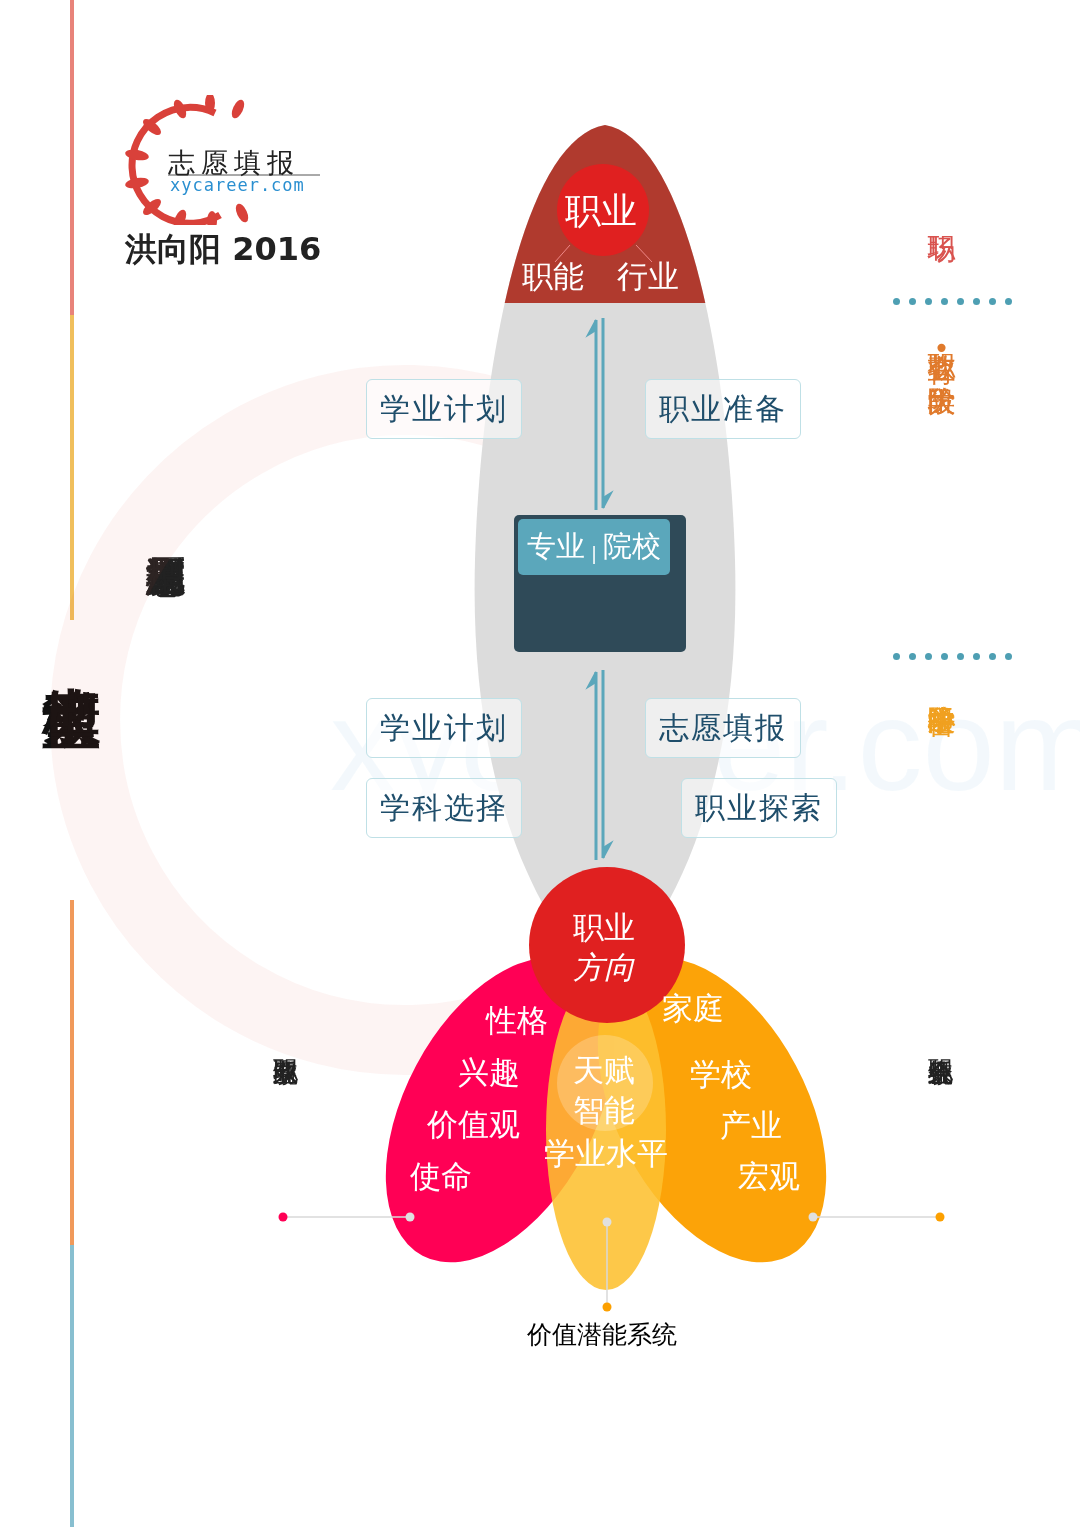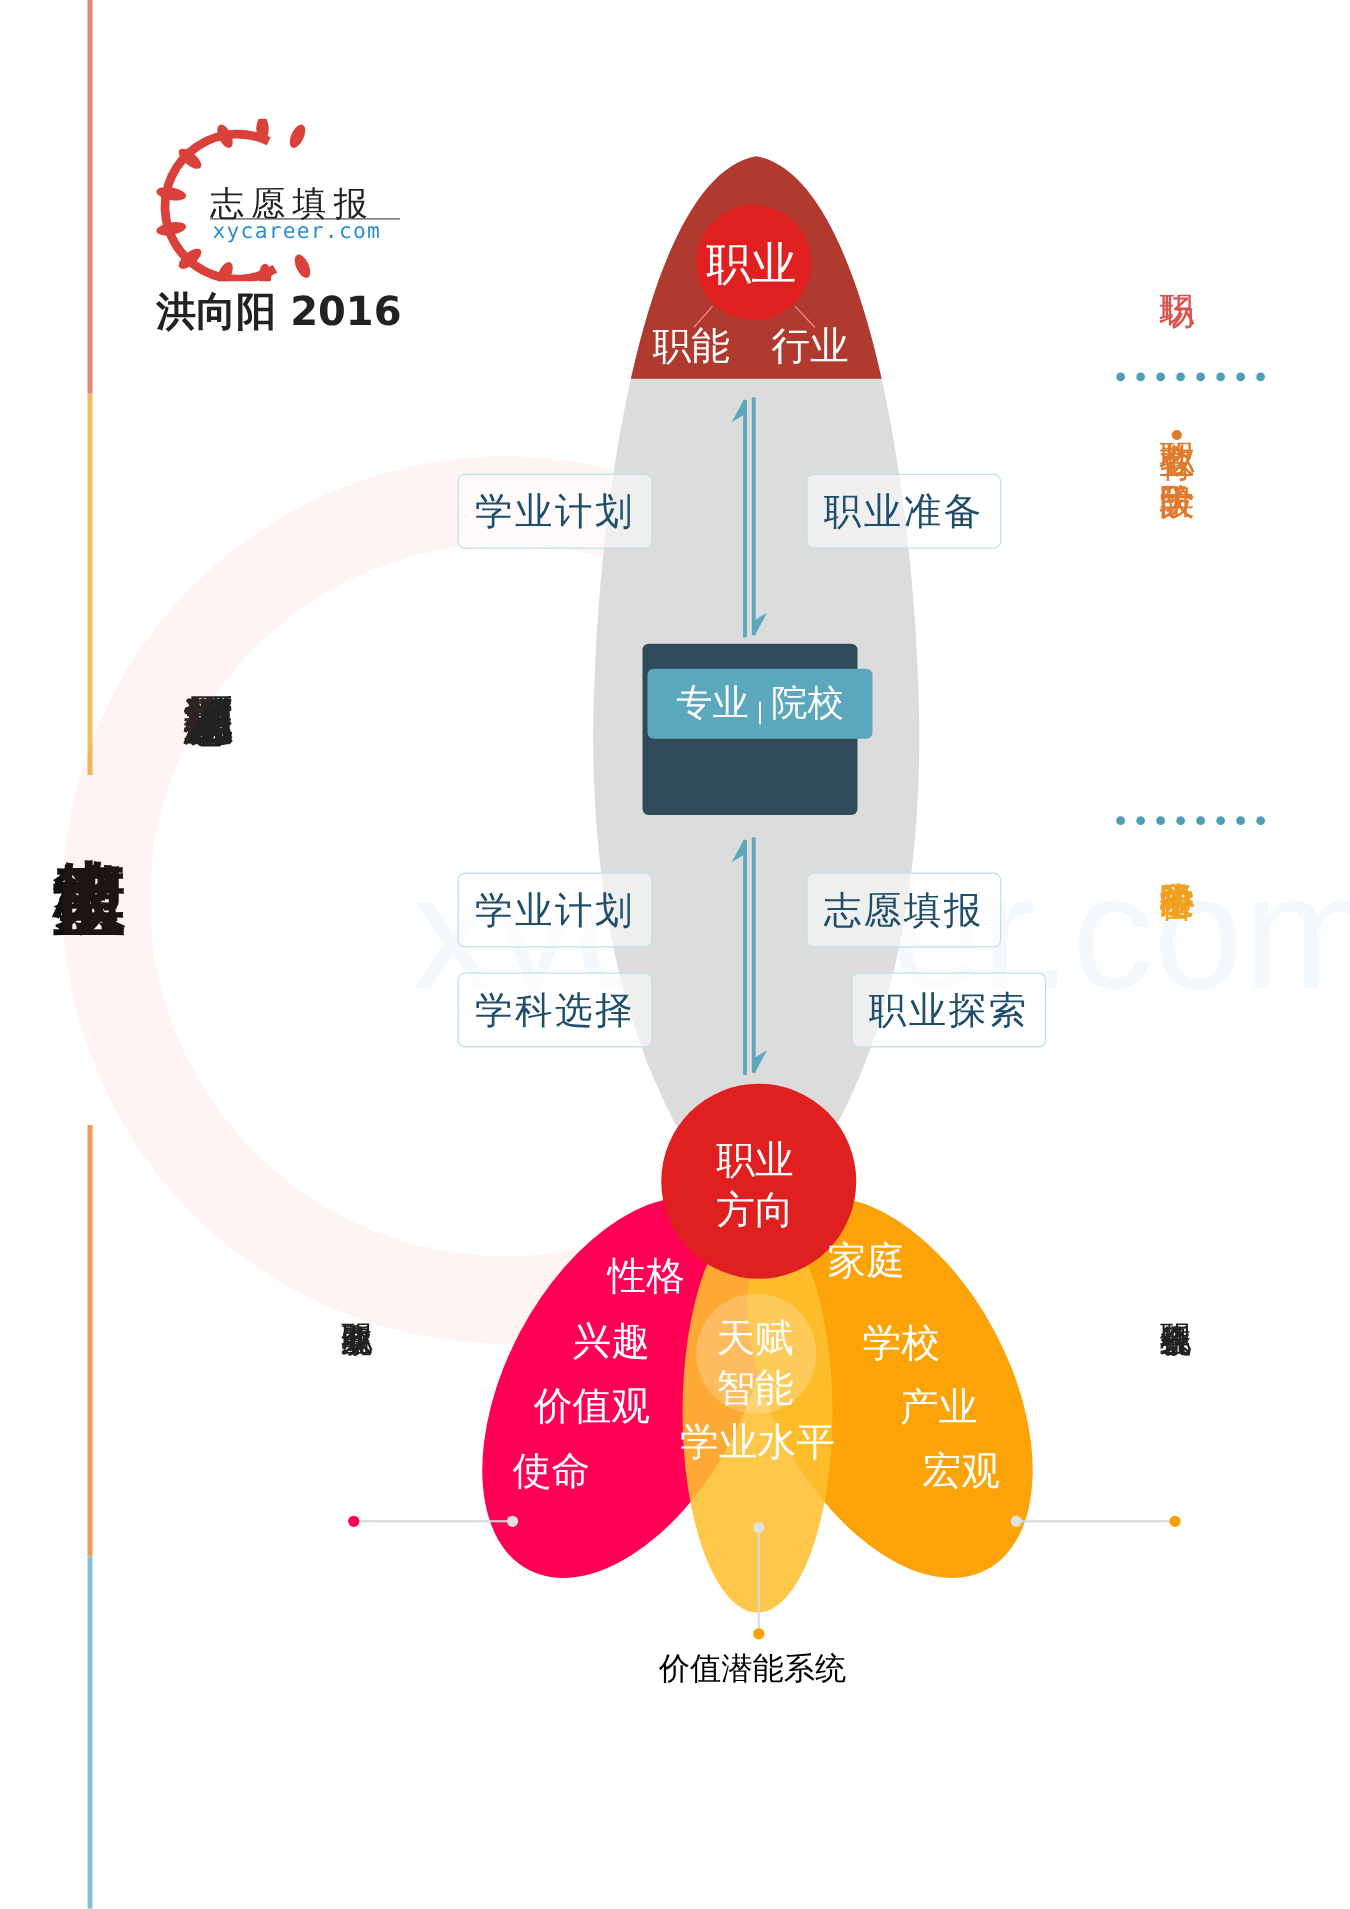--- a/index.html
+++ b/index.html
@@ -99,34 +99,34 @@
 </svg>
 
 <div class="abs" style="left:565px;top:187px;font-size:36px;color:#fff;">职业</div>
 <div class="abs" style="left:522px;top:256px;font-size:31px;color:#fff;">职能</div>
 <div class="abs" style="left:617px;top:256px;font-size:31px;color:#fff;">行业</div>
 
 <div class="box" style="left:366px;top:379px;">学业计划</div>
 <div class="box" style="left:645px;top:379px;">职业准备</div>
 
 <div class="abs" style="left:514px;top:515px;width:172px;height:137px;background:#2f4a58;border-radius:5px;">
-  <div class="abs" style="left:4px;top:4px;width:180px;height:56px;background:#5ba7bb;border-radius:5px;display:flex;align-items:center;justify-content:center;color:#fff;font-size:29px;margin-top:16px;">
+  <div class="abs" style="left:4px;top:4px;width:152px;height:56px;background:#5ba7bb;border-radius:5px;display:flex;align-items:center;justify-content:center;color:#fff;font-size:29px;">
     <span>专业</span>
     <span style="font-size:18px;margin:0 6px;position:relative;top:6px;">|</span>
     <span>院校</span>
   </div>
 </div>
 
 <div class="box" style="left:366px;top:698px;">学业计划</div>
 <div class="box" style="left:645px;top:698px;">志愿填报</div>
 <div class="box" style="left:366px;top:778px;">学科选择</div>
 <div class="box" style="left:645px;top:778px;margin-left:36px;">职业探索</div>
 
 <div class="abs" style="left:573px;top:907px;font-size:31px;color:#fff;">职业</div>
-<div class="abs" style="left:573px;top:947px;font-size:31px;color:#fff;">方向</div>
+<div class="abs" style="left:573px;top:947px;font-size:31px;color:#fff;font-style:italic;">方向</div>
 
 <div class="petal-label" style="left:486px;top:1000px;">性格</div>
 <div class="petal-label" style="left:458px;top:1052px;">兴趣</div>
 <div class="petal-label" style="left:427px;top:1104px;">价值观</div>
 <div class="petal-label" style="left:410px;top:1156px;">使命</div>
 
 <div class="petal-label" style="left:573px;top:1050px;">天赋</div>
 <div class="petal-label" style="left:573px;top:1090px;">智能</div>
 <div class="petal-label" style="left:544px;top:1133px;">学业水平</div>
 

